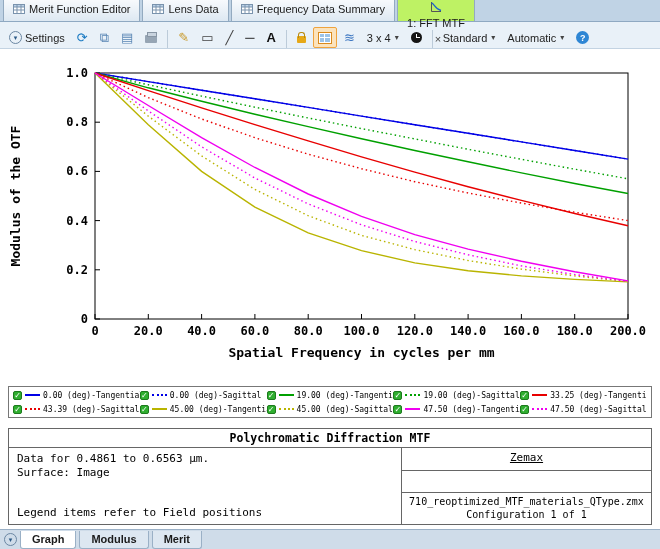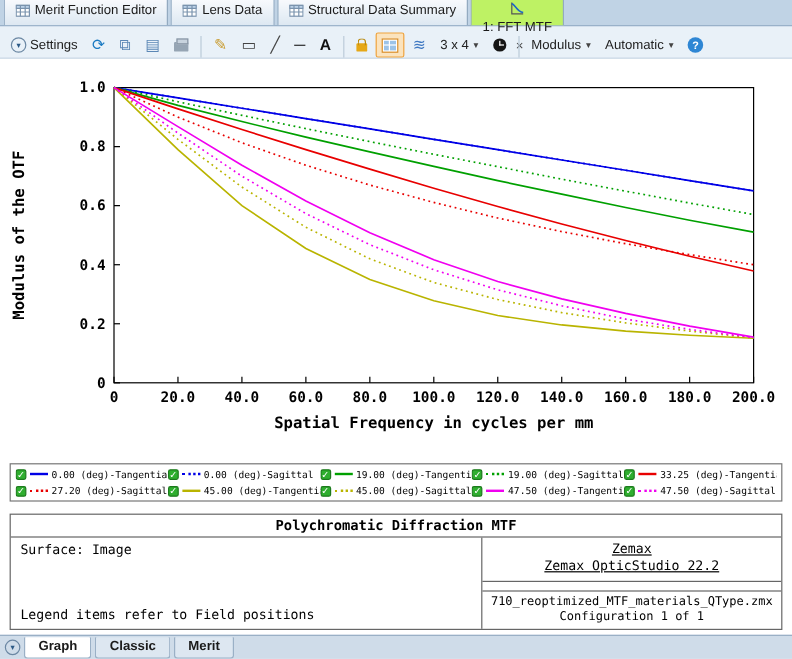--- a/index.html
+++ b/index.html
@@ -128,21 +128,21 @@
     <div class="tab">
       <span class="ticon">
           <svg width="12" height="12" viewBox="0 0 12 12">
             <rect x="0.5" y="1.5" width="11" height="9" fill="#fff" stroke="#7a93ad"></rect>
             <rect x="0.5" y="1.5" width="11" height="2.5" fill="#bcd2e8" stroke="#7a93ad"></rect>
             <line x1="4" y1="1.5" x2="4" y2="10.5" stroke="#7a93ad"></line>
             <line x1="8" y1="1.5" x2="8" y2="10.5" stroke="#7a93ad"></line>
             <line x1="0.5" y1="7" x2="11.5" y2="7" stroke="#7a93ad"></line>
           </svg>
         </span>
-      <span>Structural Data Summary</span>
+      <span>Frequency Data Summary</span>
     </div>
     <div class="tab active">
       <span class="ticon">
           <svg width="12" height="12" viewBox="0 0 12 12">
             <path d="M1.5 1 L1.5 10.5 L11 10.5" stroke="#555" fill="none"></path>
             <path d="M1.5 2 C4 2.2 5.5 8.5 11 9.5" stroke="#1a66c9" fill="none" stroke-width="1.3"></path>
           </svg>
         </span>
       <span>1: FFT MTF</span>
       <span class="close">×</span>
@@ -199,21 +199,21 @@
       </span>
       <span class="tbtn">
         <span>3 x 4</span>
         <span class="dd">▾</span>
       </span>
       <span class="tbtn">
         <span class="clock-icon"></span>
       </span>
       <span class="tsep"></span>
       <span class="tbtn">
-        <span>Modulus</span>
+        <span>Standard</span>
         <span class="dd">▾</span>
       </span>
       <span class="tbtn">
         <span>Automatic</span>
         <span class="dd">▾</span>
       </span>
       <span class="tbtn">
         <span class="help-icon">?</span>
       </span>
     </div>
@@ -292,21 +292,21 @@
             <span class="ltext">19.00 (deg)-Sagittal</span>
           </div>
           <div class="legend-item">
             <span class="cbx">✓</span>
             <span class="lsample" style="border-top-color: rgb(232, 0, 0); border-top-style: solid;"></span>
             <span class="ltext">33.25 (deg)-Tangential</span>
           </div>
           <div class="legend-item">
             <span class="cbx">✓</span>
             <span class="lsample" style="border-top-color: rgb(232, 0, 0); border-top-style: dotted;"></span>
-            <span class="ltext">27.20 (deg)-Sagittal</span>
+            <span class="ltext">43.39 (deg)-Sagittal</span>
           </div>
           <div class="legend-item">
             <span class="cbx">✓</span>
             <span class="lsample" style="border-top-color: rgb(185, 180, 0); border-top-style: solid;"></span>
             <span class="ltext">45.00 (deg)-Tangential</span>
           </div>
           <div class="legend-item">
             <span class="cbx">✓</span>
             <span class="lsample" style="border-top-color: rgb(185, 180, 0); border-top-style: dotted;"></span>
             <span class="ltext">45.00 (deg)-Sagittal</span>
@@ -321,39 +321,39 @@
             <span class="lsample" style="border-top-color: rgb(240, 0, 240); border-top-style: dotted;"></span>
             <span class="ltext">47.50 (deg)-Sagittal</span>
           </div>
         </div>
     </div>
 
     <div class="infopanel">
       <div class="ititle">Polychromatic Diffraction MTF</div>
       <div class="ibody">
         <div class="ileft">
+          <div class="line">Data for 0.4861 to 0.6563 µm.</div>
           <div class="line">Surface: Image</div>
           <div class="spacer"></div>
           <div class="line">Legend items refer to Field positions</div>
         </div>
         <div class="iright">
           <div class="ibox1">
             <div>Zemax</div>
-            <div>Zemax OpticStudio 22.2</div>
           </div>
           <div class="ispacer"></div>
           <div class="ibox2">
             <div>710_reoptimized_MTF_materials_QType.zmx</div>
             <div>Configuration 1 of 1</div>
           </div>
         </div>
       </div>
     </div>
   </div>
 
   <div class="bottombar">
     <span class="bicon">▾</span>
     <div class="btab active">Graph</div>
-    <div class="btab">Classic</div>
+    <div class="btab">Modulus</div>
     <div class="btab">Merit</div>
   </div>
 
 </div>
 
 </body></html>

